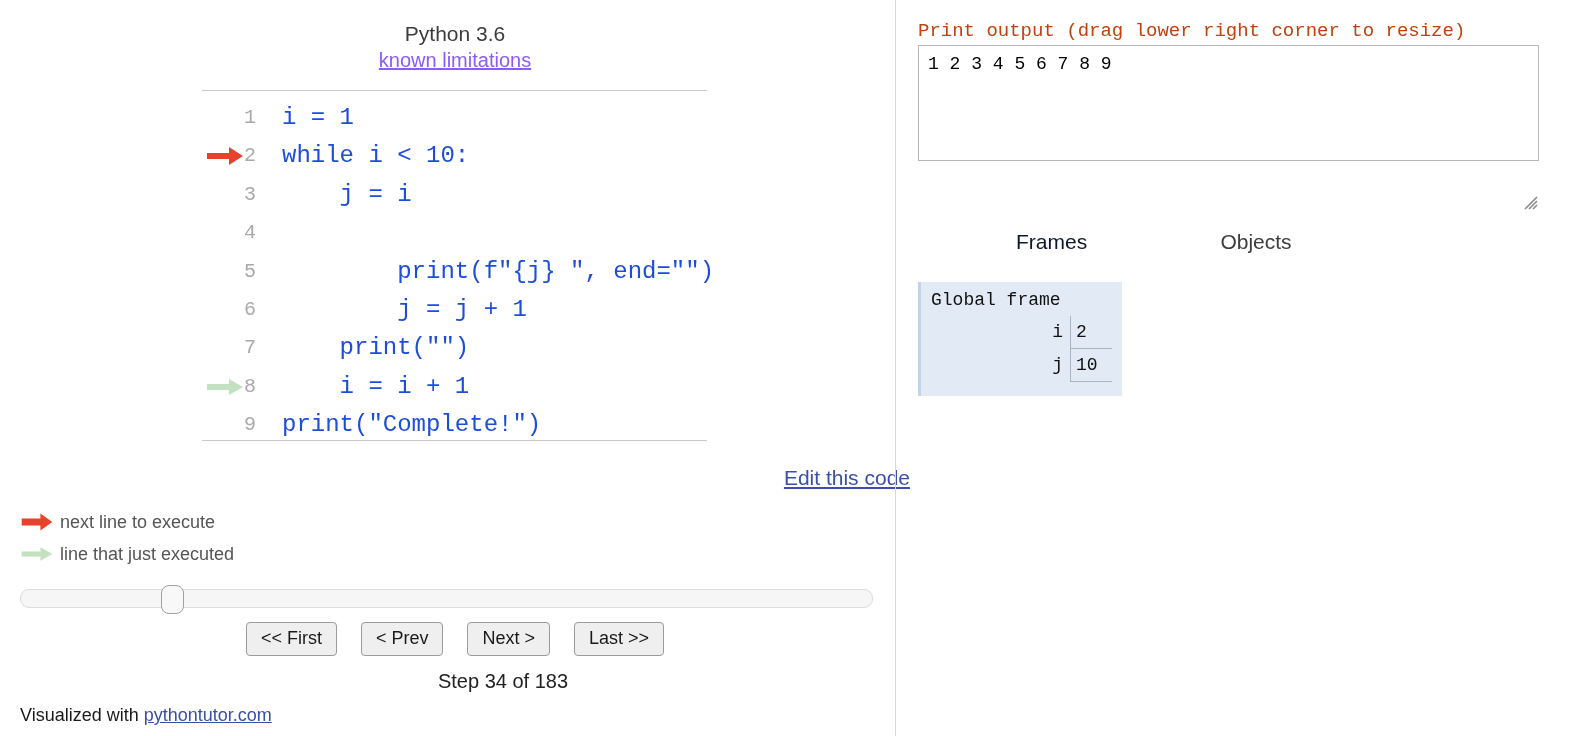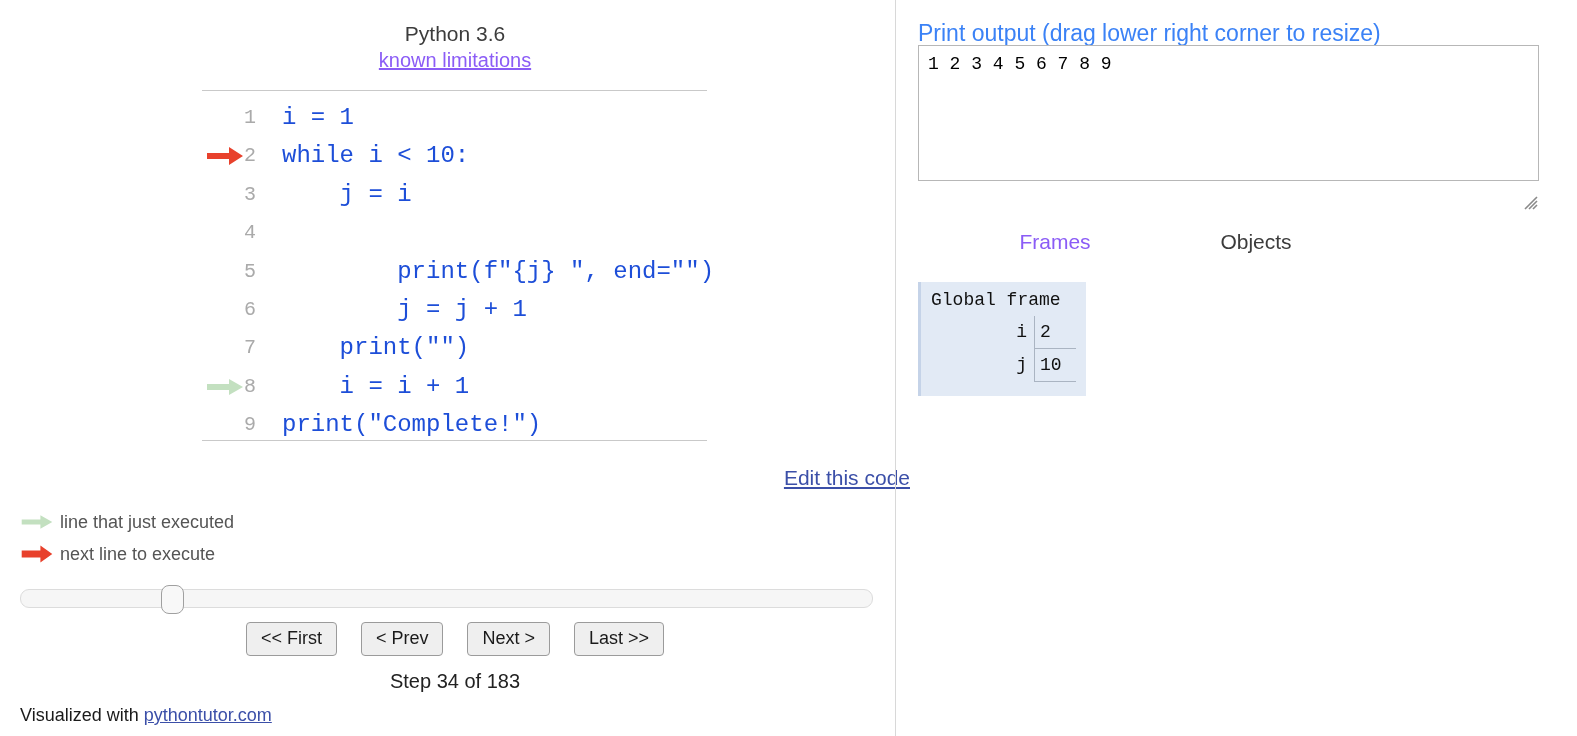--- a/index.html
+++ b/index.html
@@ -199,20 +199,21 @@
   }
 
   .step-label {
     position: absolute;
     left: 0;
     top: 670px;
     width: 910px;
     text-align: center;
     font-size: 20px;
     color: #222222;
+    padding-left: 48px;
   }
 
   .footer {
     position: absolute;
     left: 20px;
     top: 705px;
     font-size: 18px;
     color: #1a1a1a;
   }
   .footer a {
@@ -227,29 +228,30 @@
     left: 896px;
     top: 0;
     width: 681px;
     height: 736px;
   }
 
   .print-label {
     position: absolute;
     left: 22px;
     top: 20px;
-    font-size: 23px;
-    color: #3b82f6;
+    font-size: 19px;
+    color: #c2410c;
+    font-family: Liberation Mono, monospace;
   }
   .print-box {
     position: absolute;
     left: 22px;
     top: 45px;
     width: 621px;
-    height: 136px;
+    height: 116px;
     border: 1px solid #b7b7b7;
     background: #ffffff;
     box-sizing: border-box;
     overflow: hidden;
   }
   .print-text {
     position: absolute;
     left: 9px;
     top: 8px;
     font-family: "Liberation Mono", monospace;
@@ -268,42 +270,42 @@
 
   .col-headers {
     position: absolute;
     left: 0;
     top: 230px;
     width: 681px;
     height: 26px;
   }
   .col-frames {
     position: absolute;
-    left: 104px;
+    left: 120px;
     top: 0;
     width: 110px;
-    text-align: center;
+    text-align: left;
     font-size: 21px;
-    color: #8b5cf6;
+    color: #0f172a;
   }
   .col-objects {
     position: absolute;
     left: 305px;
     top: 0;
     width: 110px;
     text-align: center;
     font-size: 21px;
     color: #3c3c3c;
   }
 
   .frame-box {
     position: absolute;
     left: 22px;
     top: 282px;
-    width: 168px;
+    width: 204px;
     background: #e2eaf5;
     border-left: 3px solid #c5d3e8;
     box-sizing: border-box;
     padding: 8px 10px 14px 10px;
   }
   .frame-title {
     font-family: "Liberation Mono", monospace;
     font-size: 18px;
     color: #111111;
     margin-bottom: 6px;
@@ -418,29 +420,29 @@
 
   <div class="code-rule bottom"></div>
 
   <div class="edit-code-wrap">
     <span class="edit-code">Edit this code</span>
   </div>
 
   <div class="legend">
     <div class="legend-row">
       <svg class="legend-arrow" viewBox="0 0 40 22">
+        <path d="M2 7 H24 V1 L38 11 L24 21 V15 H2 Z" fill="#e8412c"></path>
+      </svg>
+      <span class="legend-label">next line to execute</span>
+    </div>
+    <div class="legend-row">
+      <svg class="legend-arrow" viewBox="0 0 40 22">
         <path d="M2 8 H24 V3 L38 11 L24 19 V14 H2 Z" fill="#c3e0c0"></path>
       </svg>
       <span class="legend-label">line that just executed</span>
-    </div>
-    <div class="legend-row">
-      <svg class="legend-arrow" viewBox="0 0 40 22">
-        <path d="M2 7 H24 V1 L38 11 L24 21 V15 H2 Z" fill="#e8412c"></path>
-      </svg>
-      <span class="legend-label">next line to execute</span>
     </div>
   </div>
 
   <div class="slider-track">
     <div class="slider-handle"></div>
   </div>
 
   <div class="nav-buttons">
     <button class="nav-btn">&lt;&lt; First</button>
     <button class="nav-btn">&lt; Prev</button>

